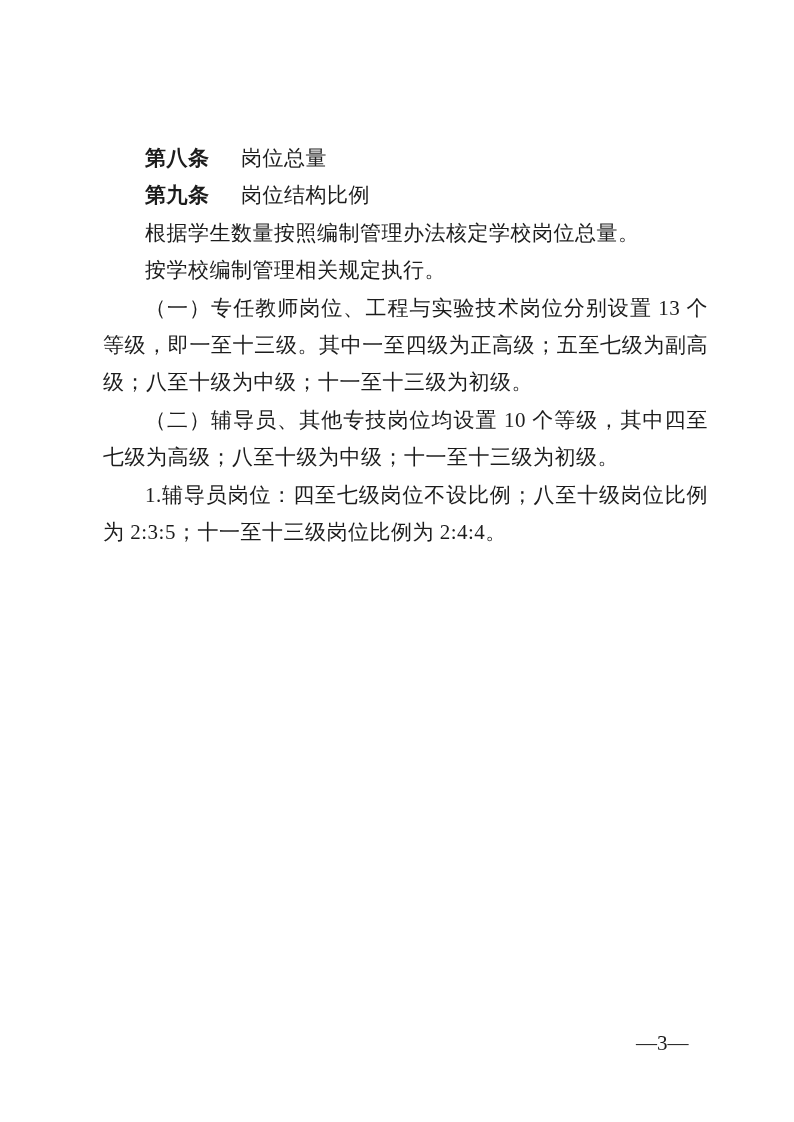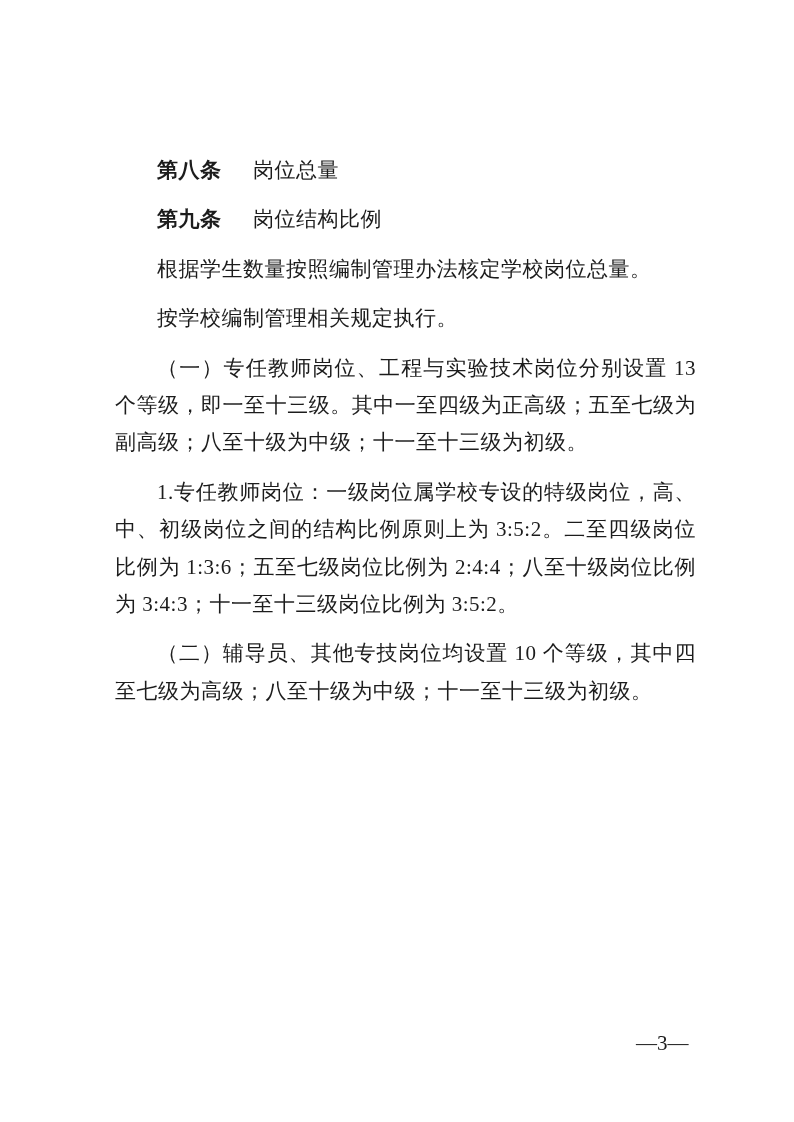--- a/index.html
+++ b/index.html
@@ -21,21 +21,21 @@
     position: absolute;
     left: 103px;
     top: 140px;
     width: 605px;
     font-size: 21px;
     line-height: 37.4px;
     text-align: justify;
     letter-spacing: 0.5px;
   }
   .para {
-    margin: 12px;
+    margin: 0;
     padding: 0;
     text-indent: 2em;
   }
   .heading .term { font-weight: bold; }
   .gap-wide  { margin-right: 1.5em; }
   .gap-narrow{ margin-right: 0.55em; }
   .footer {
     position: absolute;
     left: 636px;
     top: 1028px;
@@ -55,23 +55,23 @@
 
     <p class="para heading"><span class="term gap-wide">第九条</span><span class="title">岗位结构比例</span></p>
 
     <p class="para body">根据学生数量按照编制管理办法核定学校岗位总量。</p>
 
     <p class="para body">按学校编制管理相关规定执行。</p>
 
 
     <p class="para body">（一）专任教师岗位、工程与实验技术岗位分别设置 13 个等级，即一至十三级。其中一至四级为正高级；五至七级为副高级；八至十级为中级；十一至十三级为初级。</p>
 
-    <p class="para body">1.专任教师岗位：一级岗位属学校专设的特级岗位，高、中、初级岗位之间的结构比例原则上为 3:5:2。二至四级岗位比例为 1:3:6；五至七级岗位比例为 2:4:4；八至十级岗位比例为 3:4:3；十一至十三级岗位比例为 3:5:2。</p>
 
 
     <p class="para body">（二）辅导员、其他专技岗位均设置 10 个等级，其中四至七级为高级；八至十级为中级；十一至十三级为初级。</p>
 
+    <p class="para body">1.辅导员岗位：四至七级岗位不设比例；八至十级岗位比例为 2:3:5；十一至十三级岗位比例为 2:4:4。</p>
 
 
   </div>
 
   <div class="footer">—3—</div>
 </div>
 
 </body></html>

